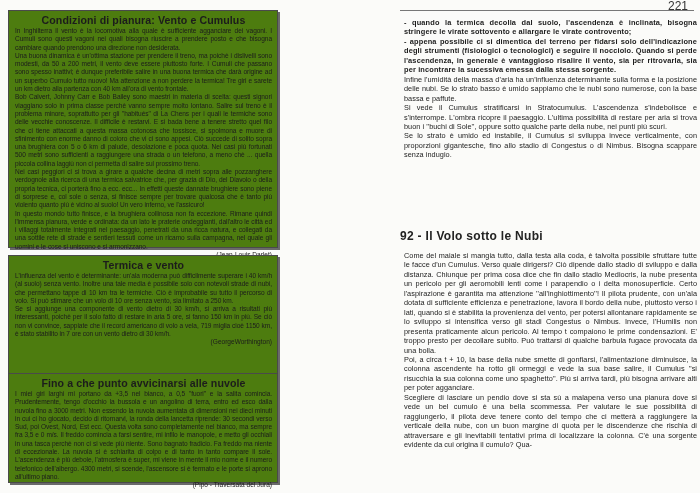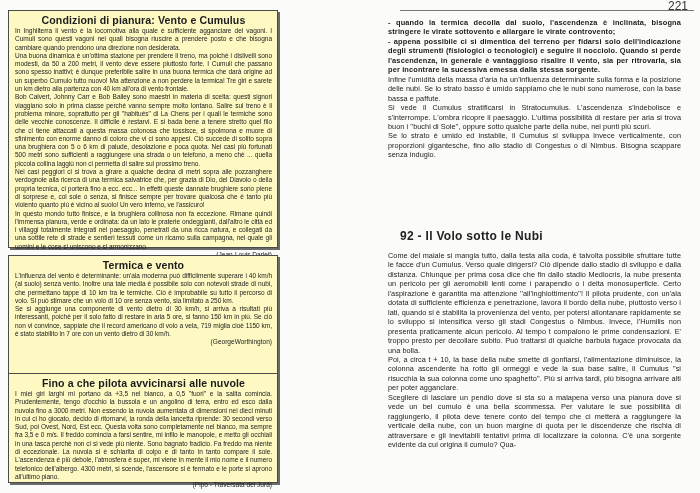--- a/index.html
+++ b/index.html
@@ -2,38 +2,38 @@
 <html><head>
 <meta charset="utf-8">
 <style>
   html, body { margin:0; padding:0; }
   body {
     width:700px; height:493px; background:#fbfbf9; position:relative; overflow:hidden;
     font-family:"Liberation Sans", sans-serif; color:#1c1c1c;
   }
   .box {
     position:absolute; left:8px; width:270px; border:1px solid #4a4a4a;
-    box-shadow:2px 2px 0 #6a6a6a; background:#fef9c3; padding:3px 5px 2px 6px;
+    box-shadow:2px 2px 0 #6a6a6a; background:#4d7c0f; padding:3px 5px 2px 6px;
     box-sizing:border-box;
   }
   .box h2 {
     margin:0 0 1px 0; text-align:center; font-size:10.6px; font-weight:bold; letter-spacing:0.1px;
   }
   .box p {
     margin:0; font-size:6.55px; line-height:8.3px; text-align:justify; letter-spacing:-0.05px;
   }
   .box .sig { text-align:right; font-size:6.55px; line-height:8.3px; }
   #box1 { top:10px; height:238px; }
   #box2 { top:255px; height:128px; }
   #box3 { top:373px; height:110px; }
 
   .pagenum { position:absolute; right:12px; top:-1px; font-size:12px; color:#333; }
   .topline { position:absolute; left:400px; right:6px; top:10px; border-top:1px solid #777; }
   .right {
-    position:absolute; left:388px; width:293px; font-size:7.3px; line-height:9.45px;
+    position:absolute; left:404px; width:293px; font-size:7.3px; line-height:9.45px;
     text-align:justify; letter-spacing:0.05px;
   }
   .right p { margin:0; }
   .right .bold { font-weight:bold; font-size:7.4px; letter-spacing:0.15px; }
   #rtop { top:18px; }
   .section-title {
     position:absolute; left:400px; top:229px; font-size:12px; font-weight:bold; letter-spacing:0.3px; color:#222;
   }
   #rbottom { top:251px; }
 </style>
@@ -54,21 +54,21 @@
 </div>
 
 <div class="box" id="box2">
   <h2>Termica e vento</h2>
   <p>L'influenza del vento è determinante: un'ala moderna può difficilmente superare i 40 km/h (al suolo) senza vento. Inoltre una tale media è possibile solo con notevoli strade di nubi, che permettano tappe di 10 km tra le termiche. Ciò è improbabile su tutto il percorso di volo. Si può stimare che un volo di 10 ore senza vento, sia limitato a 250 km.</p>
   <p>Se si aggiunge una componente di vento dietro di 30 km/h, si arriva a risultati più interessanti, poichè per il solo fatto di restare in aria 5 ore, si fanno 150 km in più. Se ciò non vi convince, sappiate che il record americano di volo a vela, 719 miglia cioè 1150 km, è stato stabilito in 7 ore con un vento dietro di 30 km/h.</p>
   <div class="sig">(GeorgeWorthington)</div>
 </div>
 
 <div class="box" id="box3">
-  <h2>Fino a che pilota avvicinarsi alle nuvole</h2>
+  <h2>Fino a che punto avvicinarsi alle nuvole</h2>
   <p>I miei giri larghi mi portano da +3,5 nel bianco, a 0,5 "fuori" e la salita comincia. Prudentemente, tengo d'occhio la bussola e un angolino di terra, entro ed esco dalla nuvola fino a 3000 metri. Non essendo la nuvola aumentata di dimensioni nei dieci minuti in cui ci ho giocato, decido di ritornarvi, la ronda della lancetta riprende: 30 secondi verso Sud, poi Ovest, Nord, Est ecc. Questa volta sono completamente nel bianco, ma sempre fra 3,5 e 0 m/s. Il freddo comincia a farsi sentire, mi infilo le manopole, e metto gli occhiali in una tasca perchè non ci si vede più niente. Sono bagnato fradicio. Fa freddo ma niente di eccezionale. La nuvola si è schiarita di colpo e di tanto in tanto compare il sole. L'ascendenza è più debole, l'atmosfera è super, mi viene in mente il mio nome e il numero telefonico dell'albergo. 4300 metri, si scende, l'ascensore si è fermato e le porte si aprono all'ultimo piano.</p>
   <div class="sig">(Pipo - Traversata del Jura)</div>
 </div>
 
 <div class="right" id="rtop">
   <p class="bold">- quando la termica decolla dal suolo, l'ascendenza è inclinata, bisogna stringere le virate sottovento e allargare le virate controvento;</p>
   <p class="bold">- appena possibile ci si dimentica del terreno per fidarsi solo dell'indicazione degli strumenti (fisiologici o tecnologici) e seguire il nocciolo. Quando si perde l'ascendenza, in generale è vantaggioso risalire il vento, sia per ritrovarla, sia per incontrare la sucessiva emessa dalla stessa sorgente.</p>
   <p>Infine l'umidità della massa d'aria ha un'influenza determinante sulla forma e la posizione delle nubi. Se lo strato basso è umido sappiamo che le nubi sono numerose, con la base bassa e paffute.</p>
   <p>Si vede il Cumulus stratificarsi in Stratocumulus. L'ascendenza s'indebolisce e s'interrompe. L'ombra ricopre il paesaggio. L'ultima possibilità di restare per aria si trova buon i ''buchi di Sole'', oppure sotto qualche parte della nube, nei punti più scuri.</p>
   <p>Se lo strato è umido ed instabile, il Cumulus si sviluppa invece verticalmente, con proporzioni gigantesche, fino allo stadio di Congestus o di Nimbus. Bisogna scappare senza indugio.</p>

